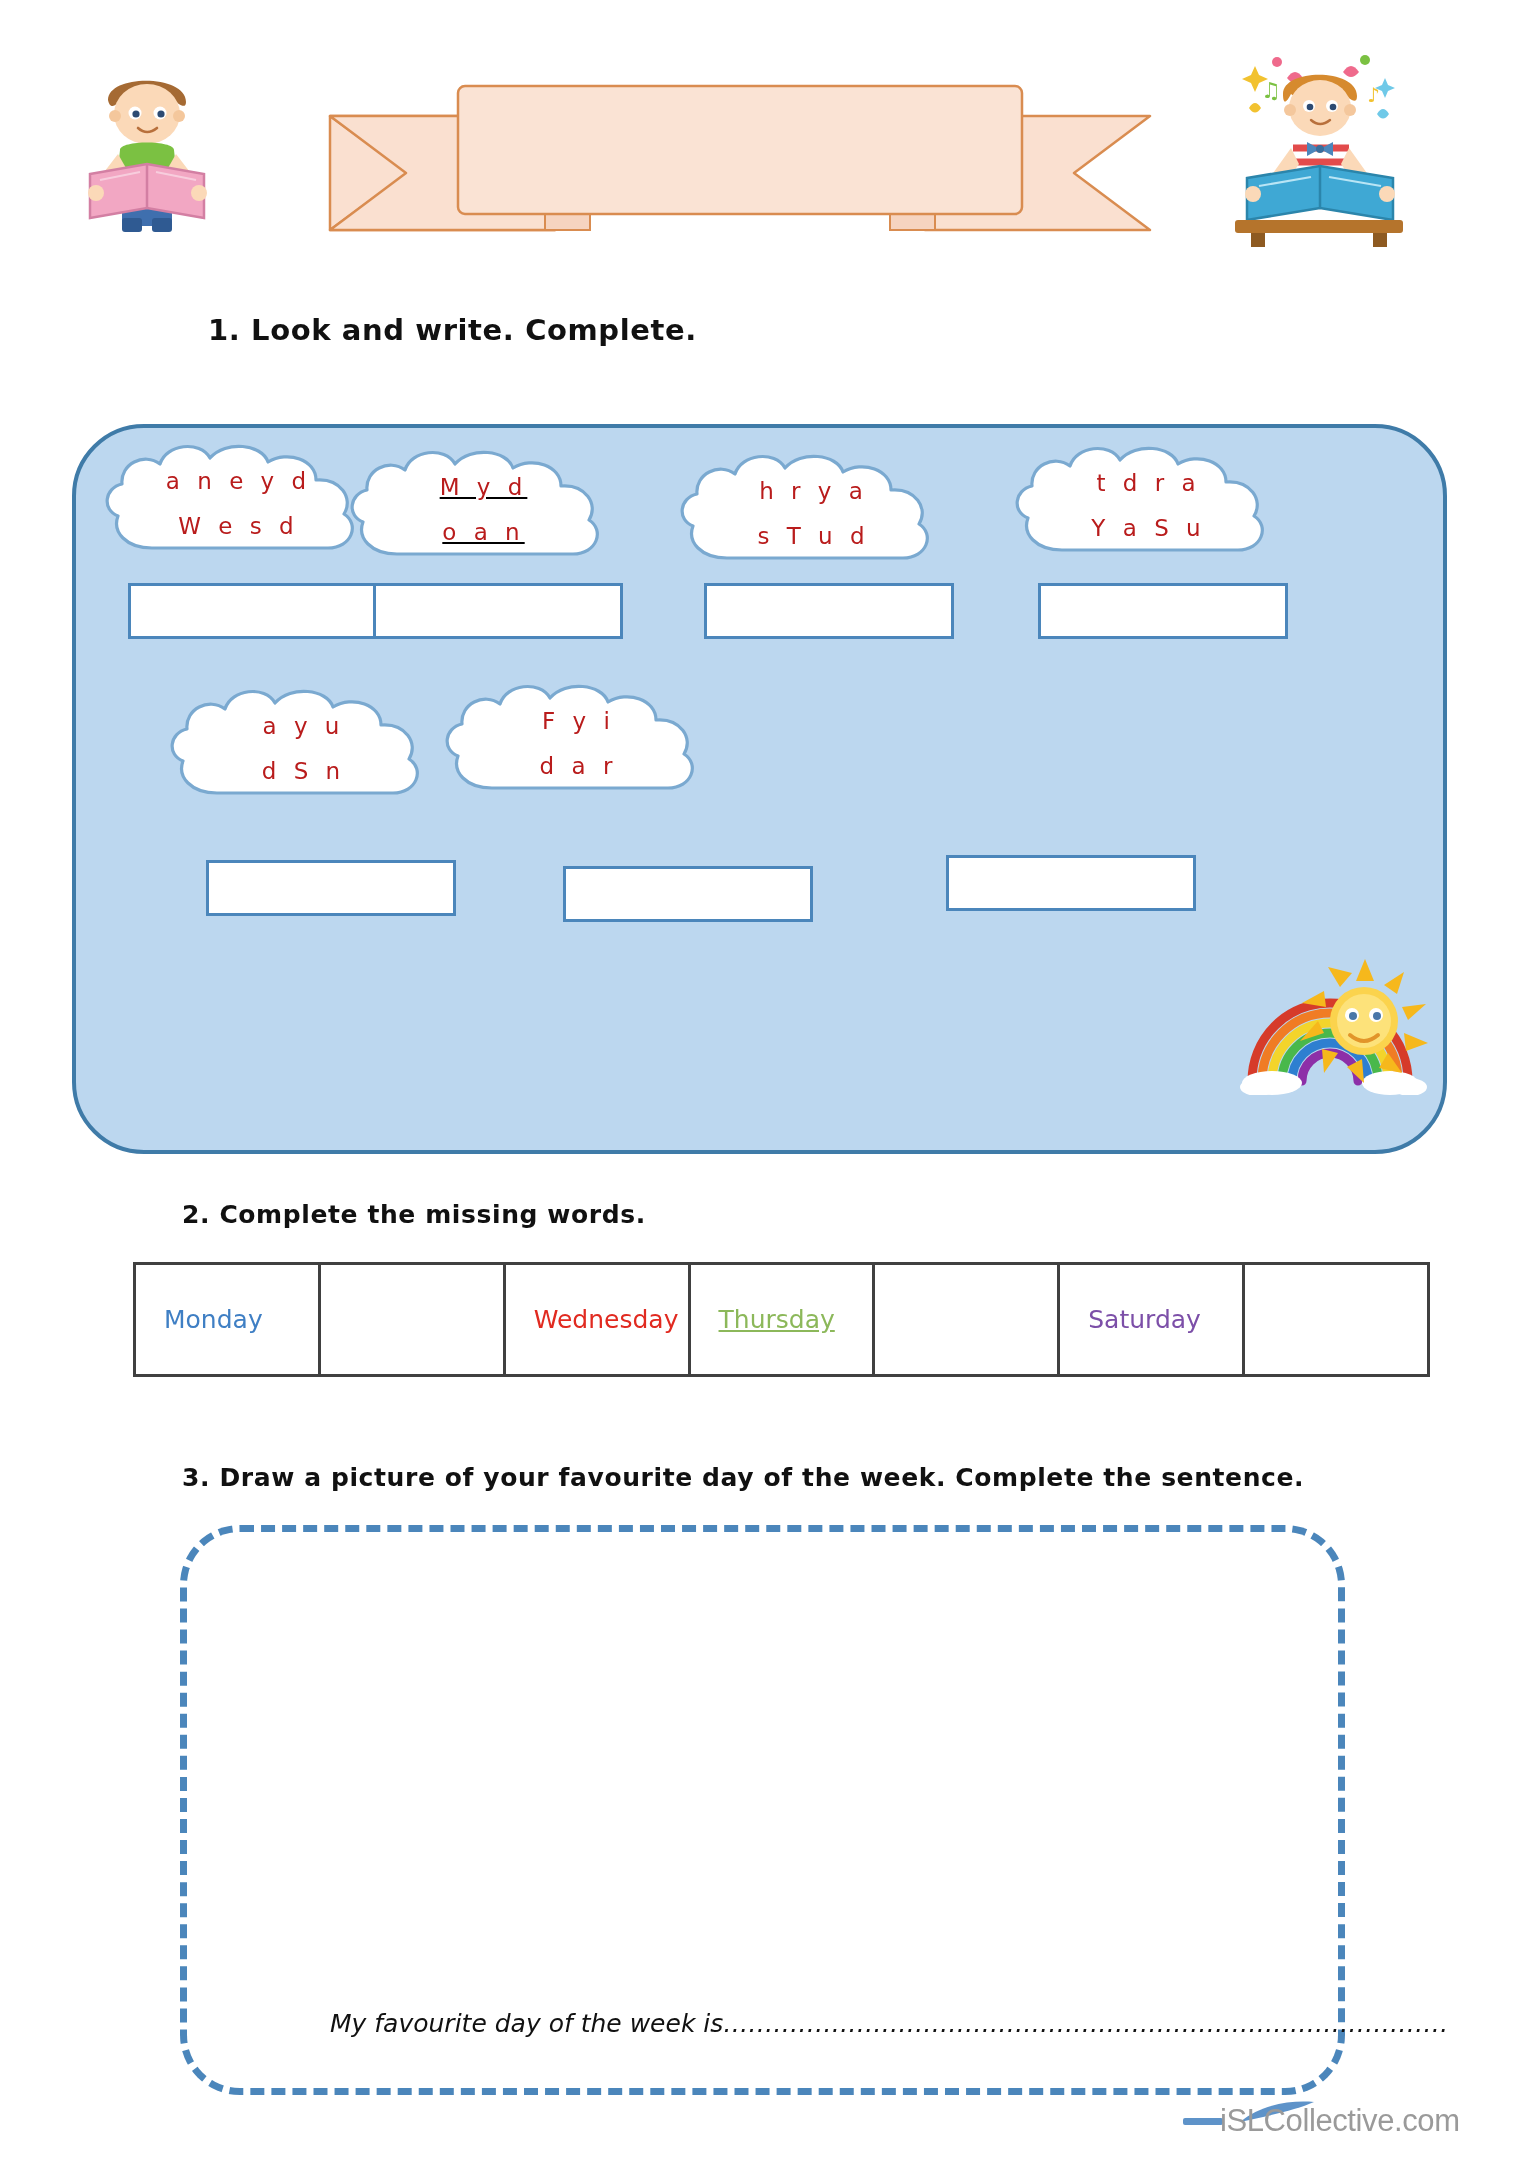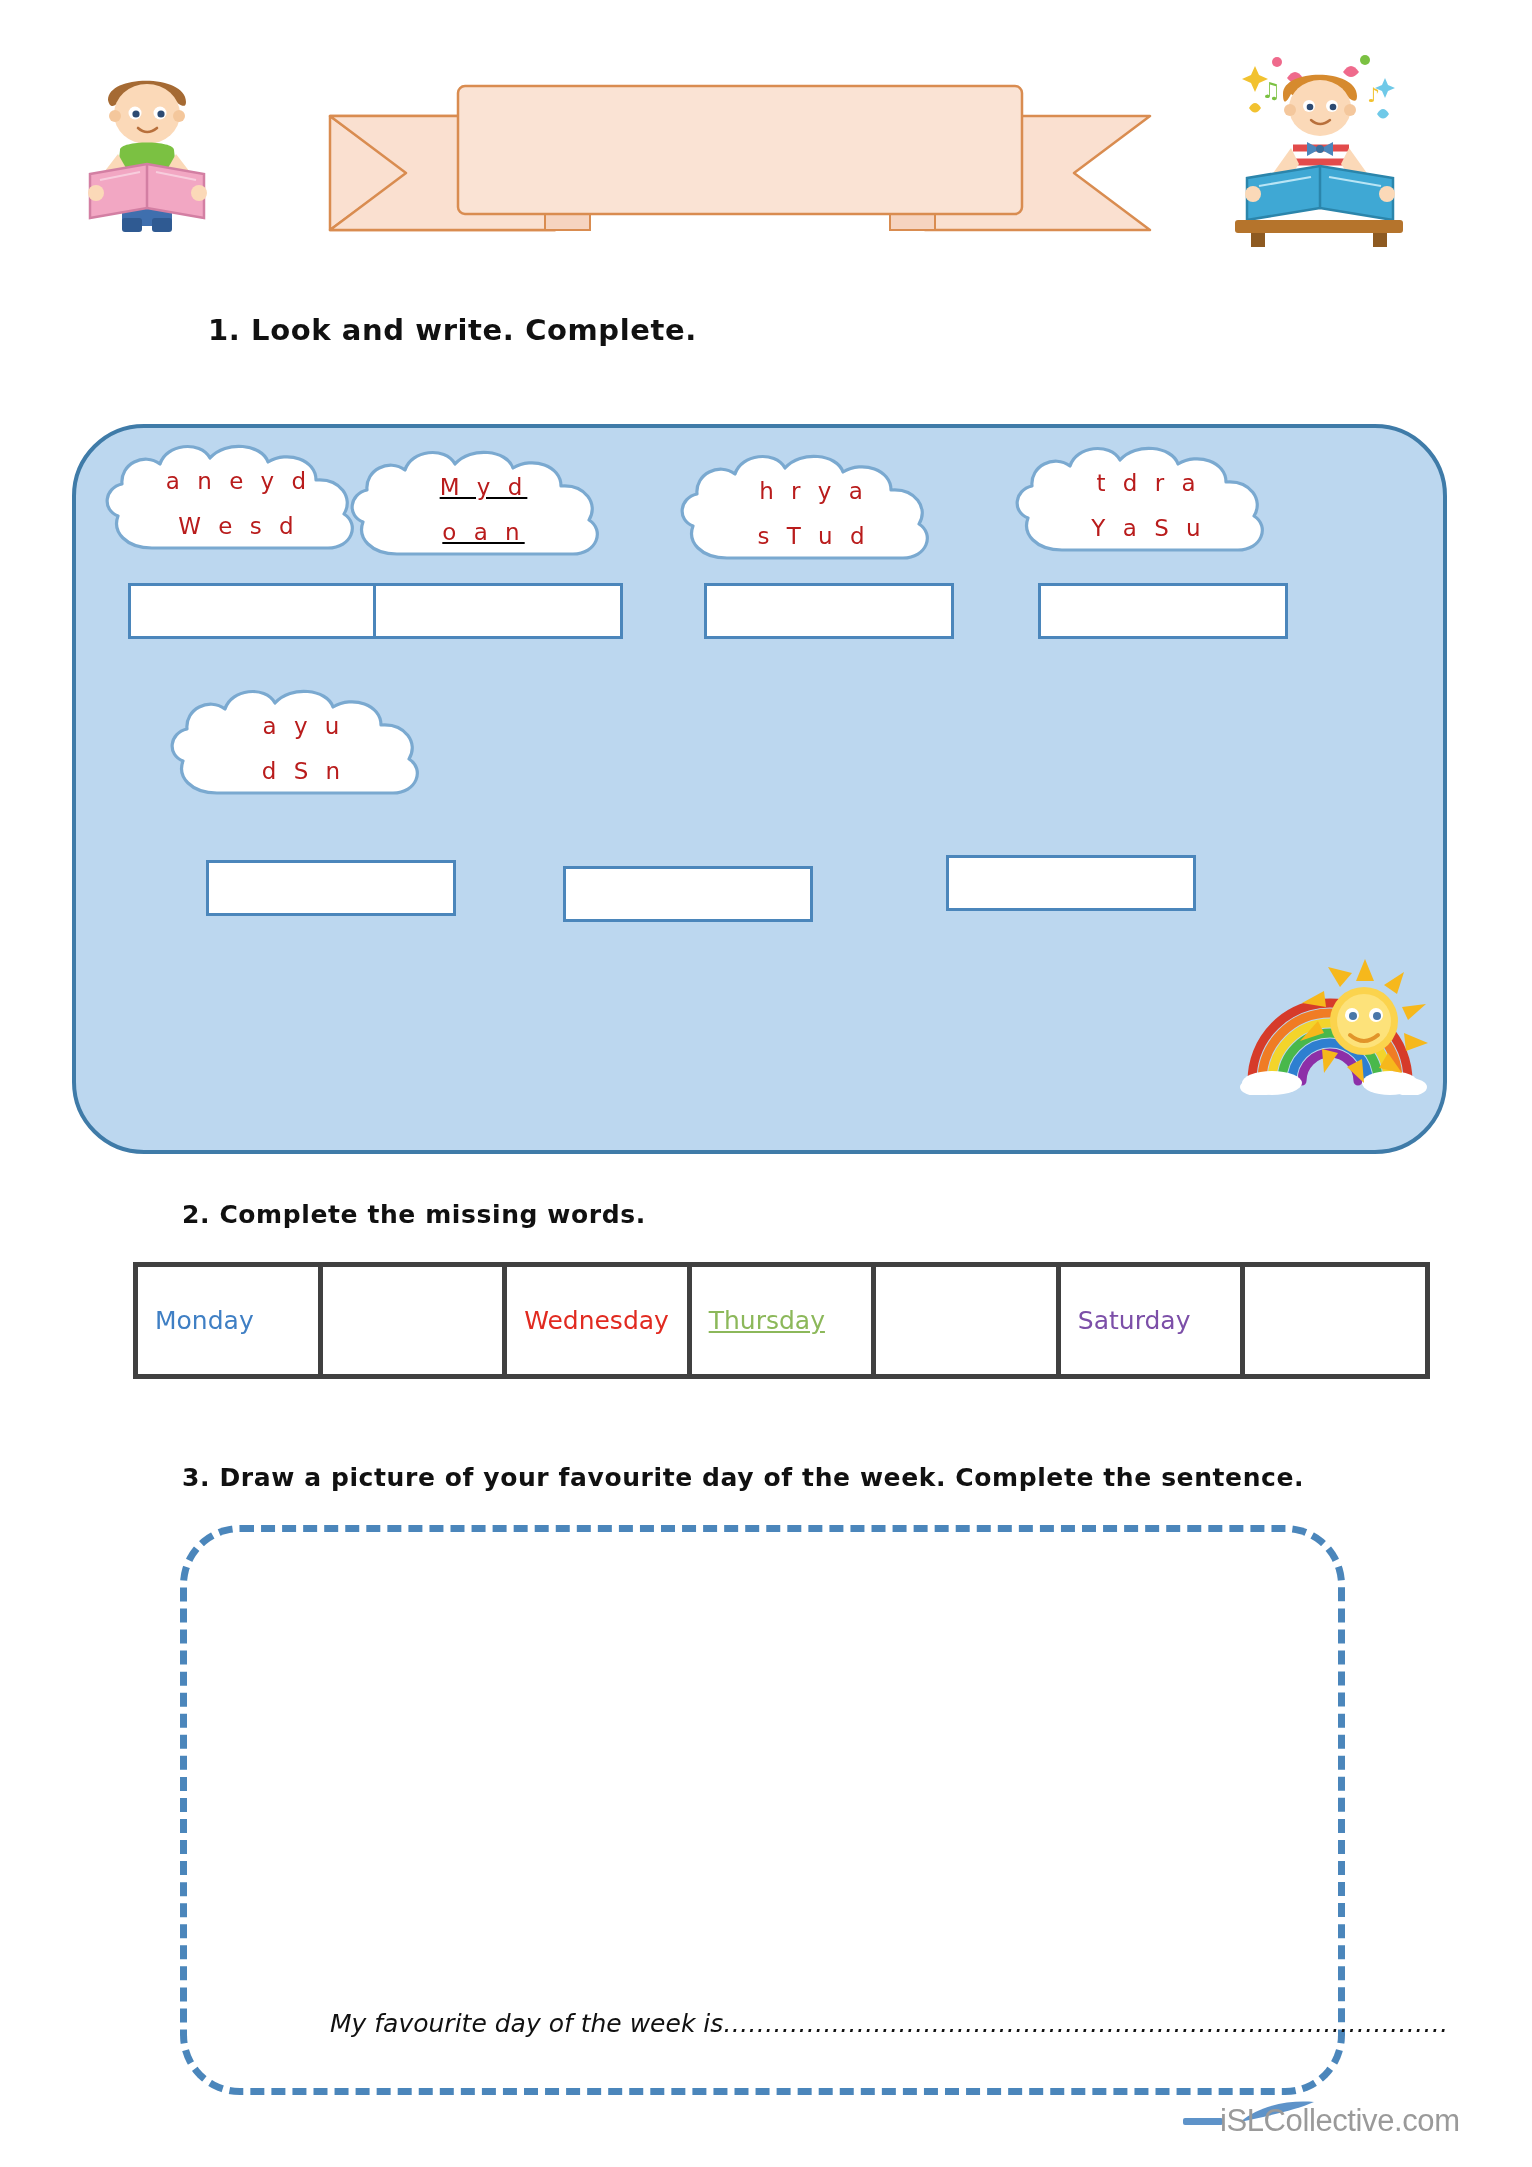--- a/index.html
+++ b/index.html
@@ -95,25 +95,25 @@
 
   
   .days-table {
     position: absolute;
     left: 133px; top: 1262px;
     width: 1297px; height: 112px;
     border-collapse: collapse;
     table-layout: fixed;
   }
   .days-table td {
-    border: 5px solid #404040;
+    border: 3px solid #404040;
     background: #fff;
     font-family: "DejaVu Sans", sans-serif;
     font-size: 25px;
-    padding-left: 17px;
+    padding-left: 28px;
     vertical-align: middle;
     height: 112px;
   }
 
   
   .draw-box {
     position: absolute;
     left: 180px; top: 1525px;
     width: 1165px; height: 570px;
     border: 7px dashed #4b86bb;
@@ -302,20 +302,29 @@
   <div class="cloud" style="left:85px; top:253px; width:285px; height:135px;">
     <svg width="285" height="135" viewBox="0 0 285 135">
       <path d="M56 112 C30 112 16 96 22 80 C6 74 8 52 26 48 C24 28 48 16 64 28 C70 8 104 4 114 22 C130 4 166 8 172 26 C192 14 220 24 220 44 C244 42 258 62 248 78 C264 88 256 112 232 112 Z" fill="#ffffff" stroke="#7aa9d0" stroke-width="3.2" stroke-linejoin="round"></path>
     </svg>
     <div class="lines">
       <div>a y u</div>
       <div>d S n</div>
     </div>
   </div>
 
+  <div class="cloud" style="left:360px; top:248px; width:285px; height:135px;">
+    <svg width="285" height="135" viewBox="0 0 285 135">
+      <path d="M56 112 C30 112 16 96 22 80 C6 74 8 52 26 48 C24 28 48 16 64 28 C70 8 104 4 114 22 C130 4 166 8 172 26 C192 14 220 24 220 44 C244 42 258 62 248 78 C264 88 256 112 232 112 Z" fill="#ffffff" stroke="#7aa9d0" stroke-width="3.2" stroke-linejoin="round"></path>
+    </svg>
+    <div class="lines">
+      <div>F y i</div>
+      <div>d a r</div>
+    </div>
+  </div>
 
 
   <div class="answer-box" style="left:130px; top:432px; width:250px; height:56px;"></div>
   <div class="answer-box" style="left:487px; top:438px; width:250px; height:56px;"></div>
   <div class="answer-box" style="left:870px; top:427px; width:250px; height:56px;"></div>
 </div>
 
 <svg class="rainbow" viewBox="0 0 200 140">
   <g fill="none" stroke-width="9" stroke-linecap="round">
     <path d="M14 126 A78 78 0 0 1 170 126" stroke="#d63b2a"></path>

